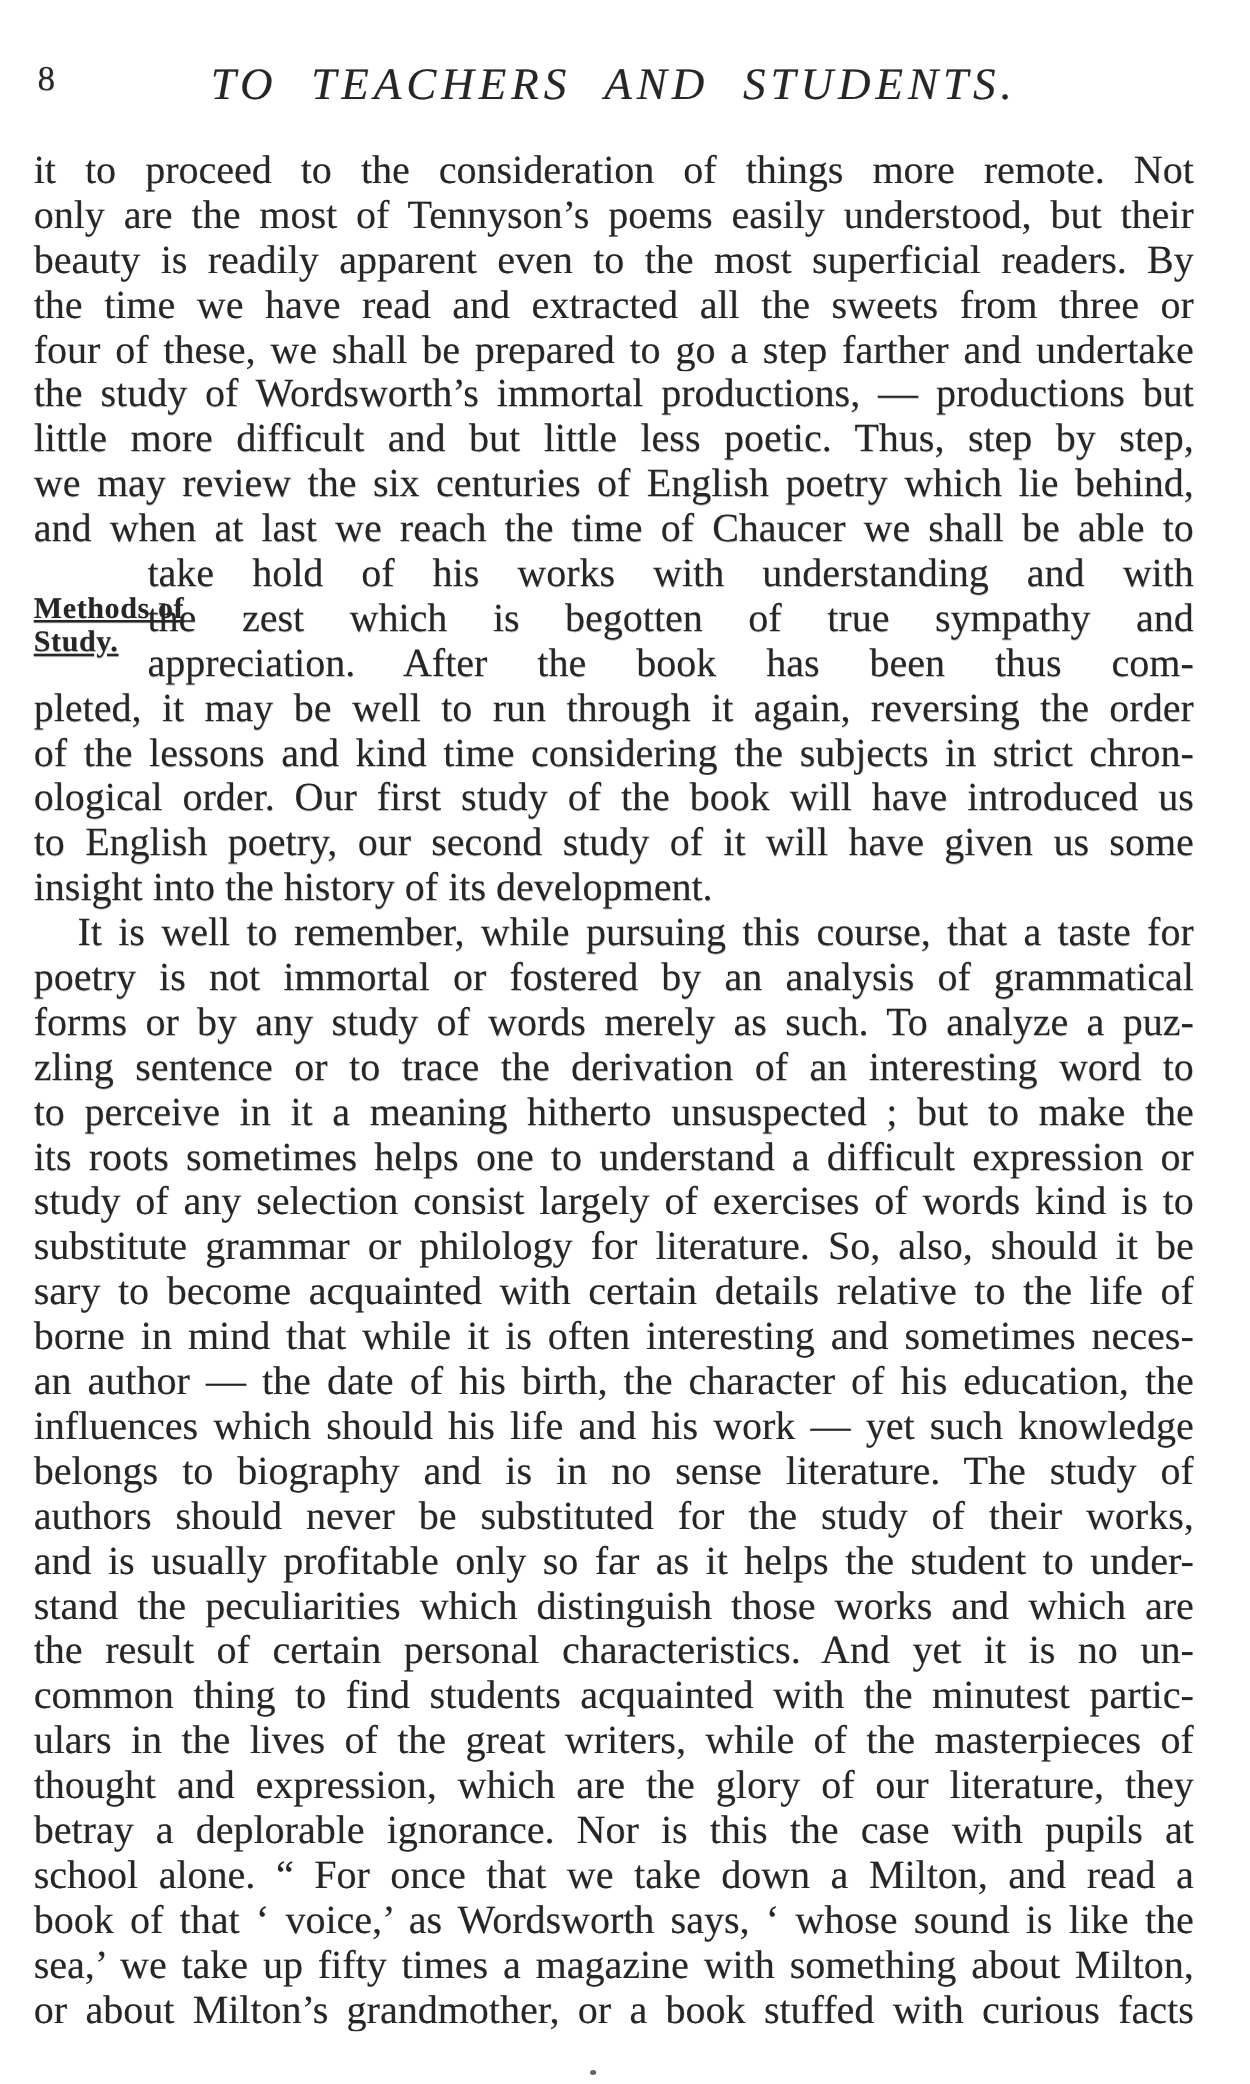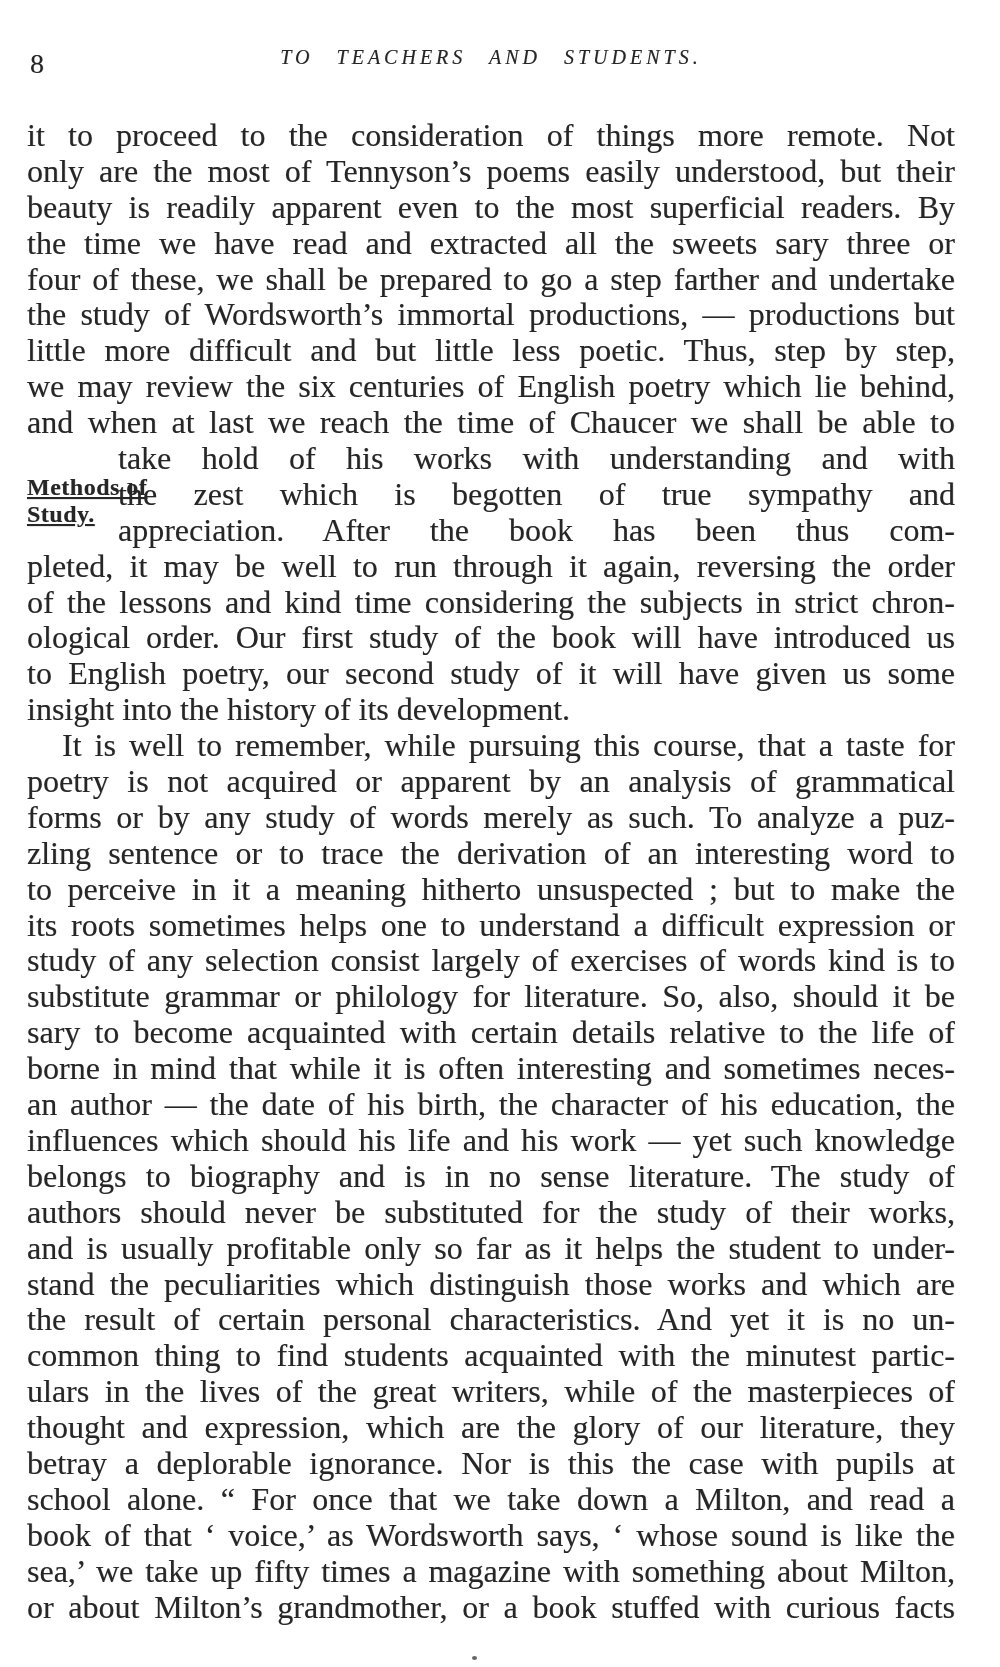--- a/index.html
+++ b/index.html
@@ -17,21 +17,21 @@
 
   .header { position:absolute; top:42px; left:27px; width:928px; height:40px; }
   .page-number {
     position:absolute; left:3px; top:6px;
     font-size:28px; letter-spacing:1px;
   }
   .running-title {
     position:absolute; left:0; top:4px; width:100%;
     text-align:center;
     font-style:italic;
-    font-size:20px;
+    font-size:36px;
     letter-spacing:4px;
     word-spacing:14px;
   }
 
   .body-block {
     position:absolute; top:118px; left:27px; width:928px;
     font-size:32px; line-height:35.9px;
   }
   .line {
     text-align:justify;
@@ -75,42 +75,42 @@
   <div class="margin-note">
       <div class="note-line">Methods of</div>
       <div class="note-line">Study.</div>
     </div>
 
   <div class="body-block">
     <div class="group-a">
         <div class="line">it to proceed to the consideration of things more remote.  Not</div>
         <div class="line">only are the most of Tennyson’s poems easily understood, but their</div>
         <div class="line">beauty is readily apparent even to the most superficial readers.   By</div>
-        <div class="line">the time we have read and extracted all the sweets sary three or</div>
+        <div class="line">the time we have read and extracted all the sweets from three or</div>
         <div class="line">four of these, we shall be prepared to go a step farther and undertake</div>
         <div class="line">the study of Wordsworth’s immortal productions, — productions but</div>
         <div class="line">little more difficult and but little less poetic.  Thus, step by step,</div>
         <div class="line">we may review the six centuries of English poetry which lie behind,</div>
         <div class="line">and when at last we reach the time of Chaucer we shall be able to</div>
       </div>
     <div class="indent-block">
         <div class="line">take hold of his works with understanding and with</div>
         <div class="line">the zest which is begotten of true sympathy and</div>
         <div class="line">appreciation.   After the book has been thus com-</div>
       </div>
     <div class="group-c">
         <div class="line">pleted, it may be well to run through it again, reversing the order</div>
         <div class="line">of the lessons and kind time considering the subjects in strict chron-</div>
         <div class="line">ological order.   Our first study of the book will have introduced us</div>
         <div class="line">to English poetry, our second study of it will have given us some</div>
         <div class="line">insight into the history of its development.</div>
       </div>
     <div class="para-2">
         <div class="line">It is well to remember, while pursuing this course, that a taste for</div>
-        <div class="line">poetry is not acquired or apparent by an analysis of grammatical</div>
+        <div class="line">poetry is not immortal or fostered by an analysis of grammatical</div>
         <div class="line">forms or by any study of words merely as such.   To analyze a puz-</div>
         <div class="line">zling sentence or to trace the derivation of an interesting word to</div>
         <div class="line">to perceive in it a meaning hitherto unsuspected ; but to make the</div>
         <div class="line">its roots sometimes helps one to understand a difficult expression or</div>
         <div class="line">study of any selection consist largely of exercises of words kind is to</div>
         <div class="line">substitute grammar or philology for literature.   So, also, should it be</div>
         <div class="line">sary to become acquainted with certain details relative to the life of</div>
         <div class="line">borne in mind that while it is often interesting and sometimes neces-</div>
         <div class="line">an author — the date of his birth, the character of his education, the</div>
         <div class="line">influences which should his life and his work — yet such knowledge</div>

